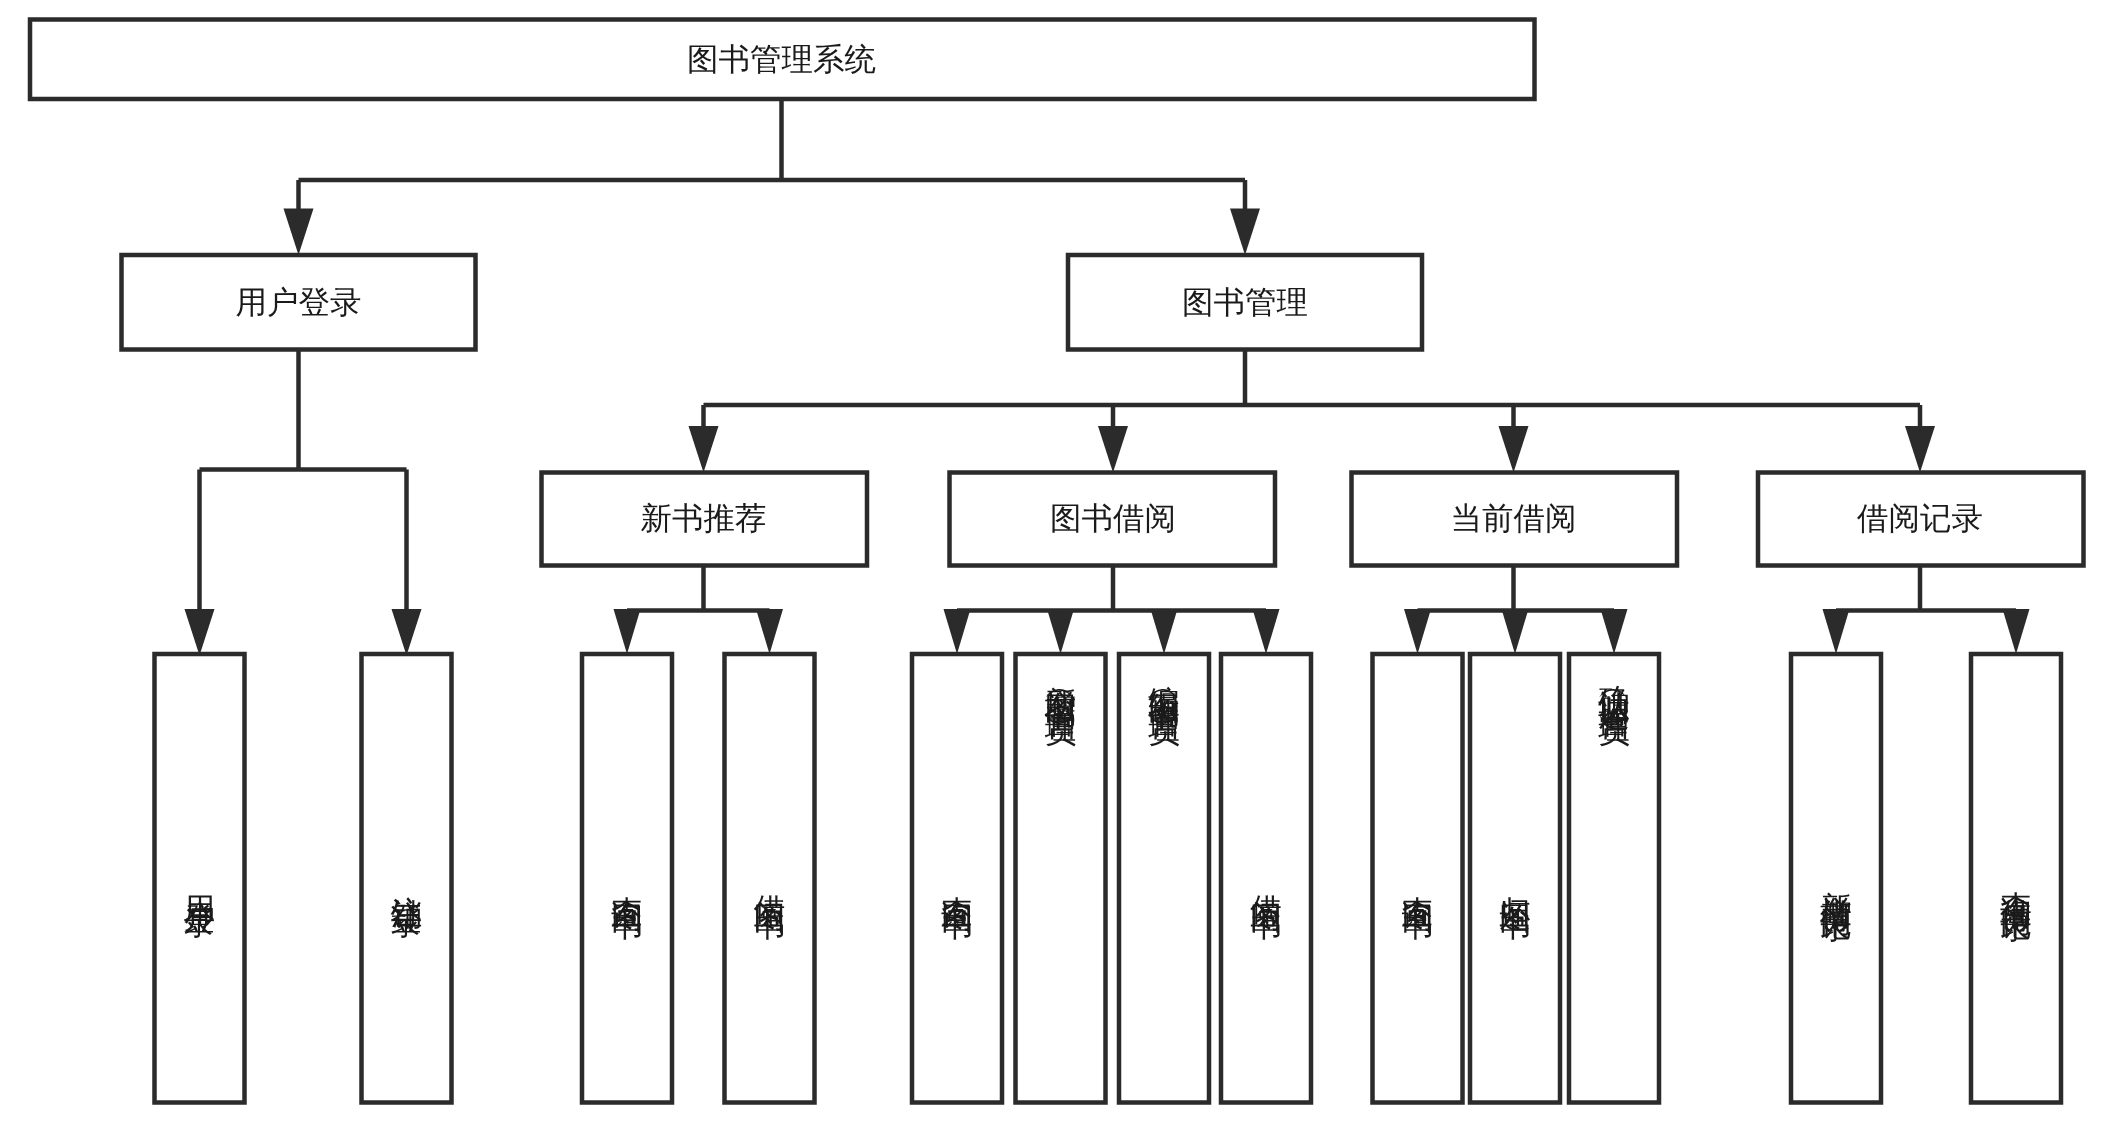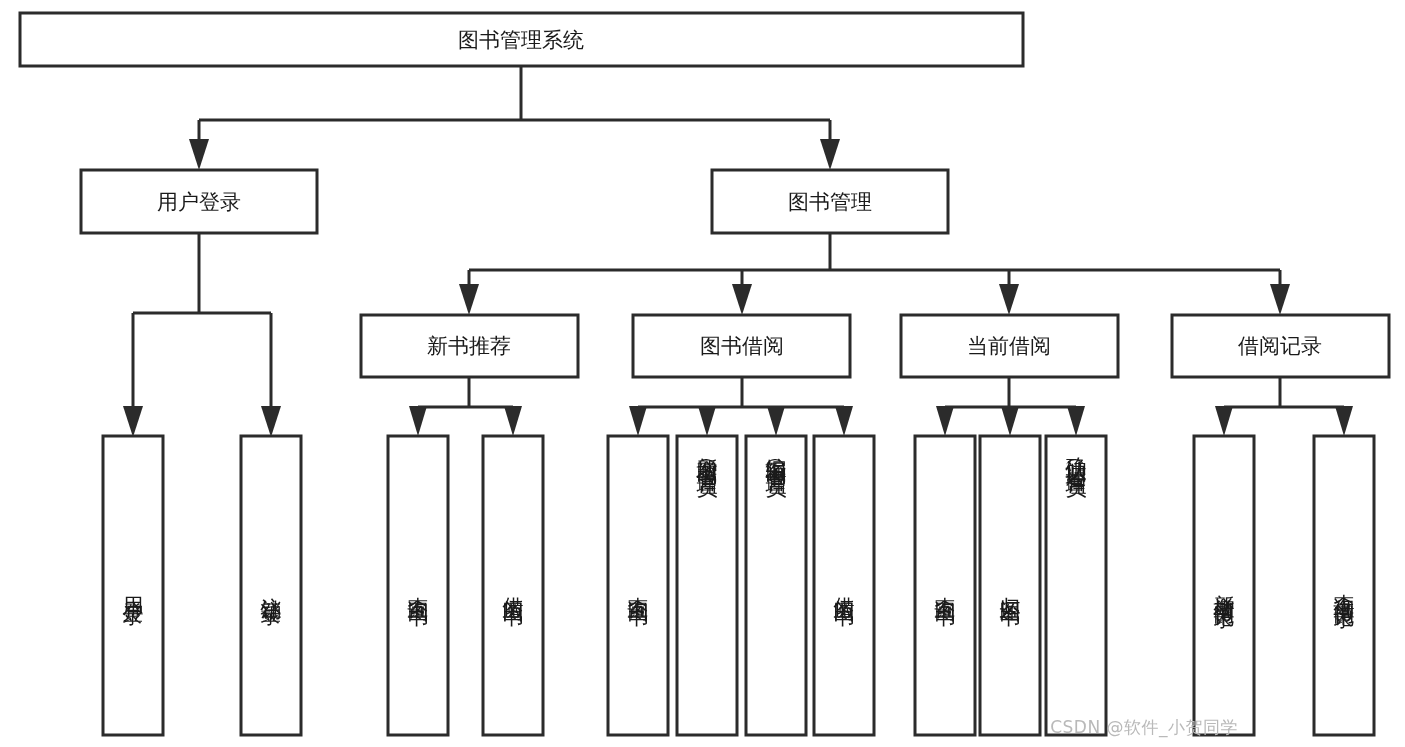--- a/index.html
+++ b/index.html
@@ -243,14 +243,13 @@
     <span class="leaf-label">确认归还（管理员）</span>
   </div>
 
   <div class="leaf-label-wrap" style="left:1194px; top:436px; width:60px; height:299px;">
     <span class="leaf-label">新增借阅记录</span>
   </div>
   <div class="leaf-label-wrap" style="left:1314px; top:436px; width:60px; height:299px;">
     <span class="leaf-label">查询借阅记录</span>
   </div>
 
-  <div class="watermark">CSDN @软件_小贺同学</div>
 </div>
 
 </body></html>

